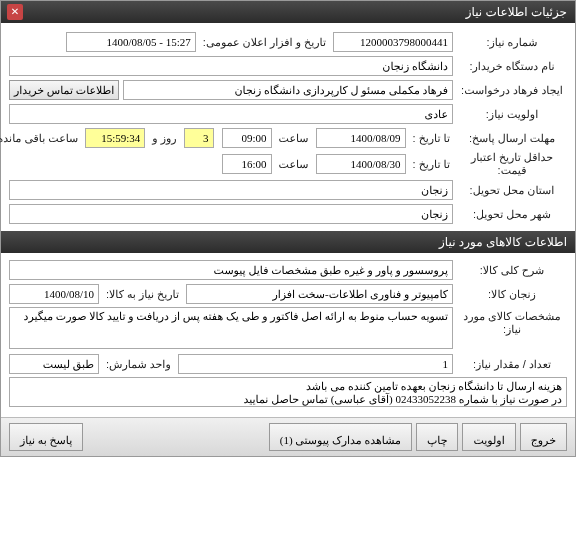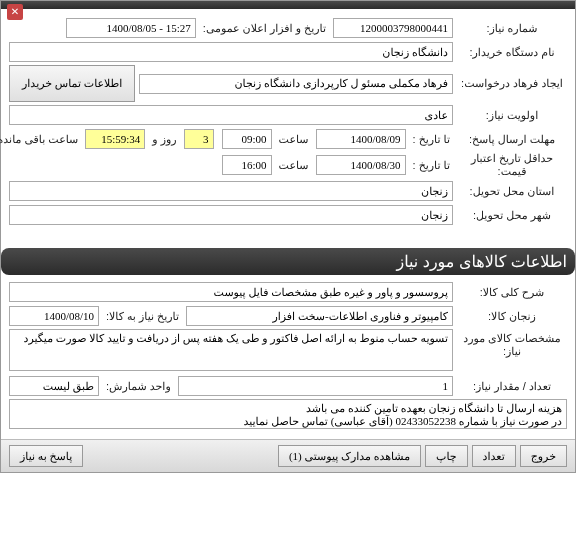--- a/index.html
+++ b/index.html
@@ -80,60 +80,60 @@
   background: #fff;
   padding: 2px 4px;
   font-family: Tahoma;
   font-size: 11px;
   width: 100%;
   resize: none;
 }
 .btn {
   border: 1px solid #999;
   background: linear-gradient(to bottom, #f6f6f6, #e0e0e0);
-  padding: 2px 12px;
+  padding: 2px 4px;
   font-family: Tahoma;
   font-size: 11px;
   cursor: pointer;
   flex-shrink: 0;
-  height: 37px;
+  height: 20px;
 }
 .section-header {
   background: linear-gradient(to bottom, #4a4a4a, #2b2b2b);
   color: #fff;
   padding: 4px 8px;
-  margin: 22px -8px 6px -8px;
-  font-size: 16px;
-  border-radius: 8px;
+  margin: 6px -8px 6px -8px;
+  font-size: 12px;
 }
 .row-textarea {
   display: flex;
   align-items: flex-start;
   margin: 2px 0;
   gap: 4px;
 }
 .row-textarea .lbl { padding-top: 3px; }
 .ta-wrap { flex: 1; }
 .footer {
   background: linear-gradient(to bottom, #f0f0f0, #d8d8d8);
   border-top: 1px solid #bbb;
   padding: 5px 8px;
   display: flex;
   gap: 4px;
   justify-content: flex-end;
 }
-.footer .btn { height: 22px; padding: 4px 10px; }
+.footer .btn { height: 28px; padding: 10px 10px; }
 .spacer { flex: 1; }
 </style>
 </head>
 <body>
 
 <div class="window">
 
   <div class="titlebar">
+    <span>جزئیات اطلاعات نیاز</span>
     <span class="close-x">✕</span>
   </div>
 
   <div class="main">
 
     <div class="row">
       <span class="lbl">شماره نیاز:</span>
       <input class="field med" value="1200003798000441" style="">
       <span class="lbl-sm">تاریخ و افزار اعلان عمومی:</span>
       <input class="field" style="flex: 0 0 130px;" id="announce-dt" value="15:27 - 1400/08/05">
@@ -218,20 +218,20 @@
       <div class="ta-wrap">
         <textarea class="field" rows="2" id="buyer-notes-ta" style="">هزینه ارسال تا دانشگاه زنجان بعهده تامین کننده می باشد
 در صورت نیاز با شماره 02433052238 (آقای عباسی) تماس حاصل نمایید</textarea>
       </div>
     </div>
 
   </div>
 
   <div class="footer">
     <button class="btn">خروج</button>
-    <button class="btn">تعداد</button>
+    <button class="btn">اولویت</button>
     <button class="btn">چاپ</button>
     <button class="btn">مشاهده مدارک پیوستی (1)</button>
     <span class="spacer"></span>
     <button class="btn">پاسخ به نیاز</button>
   </div>
 
 </div>
 
 </body></html>

